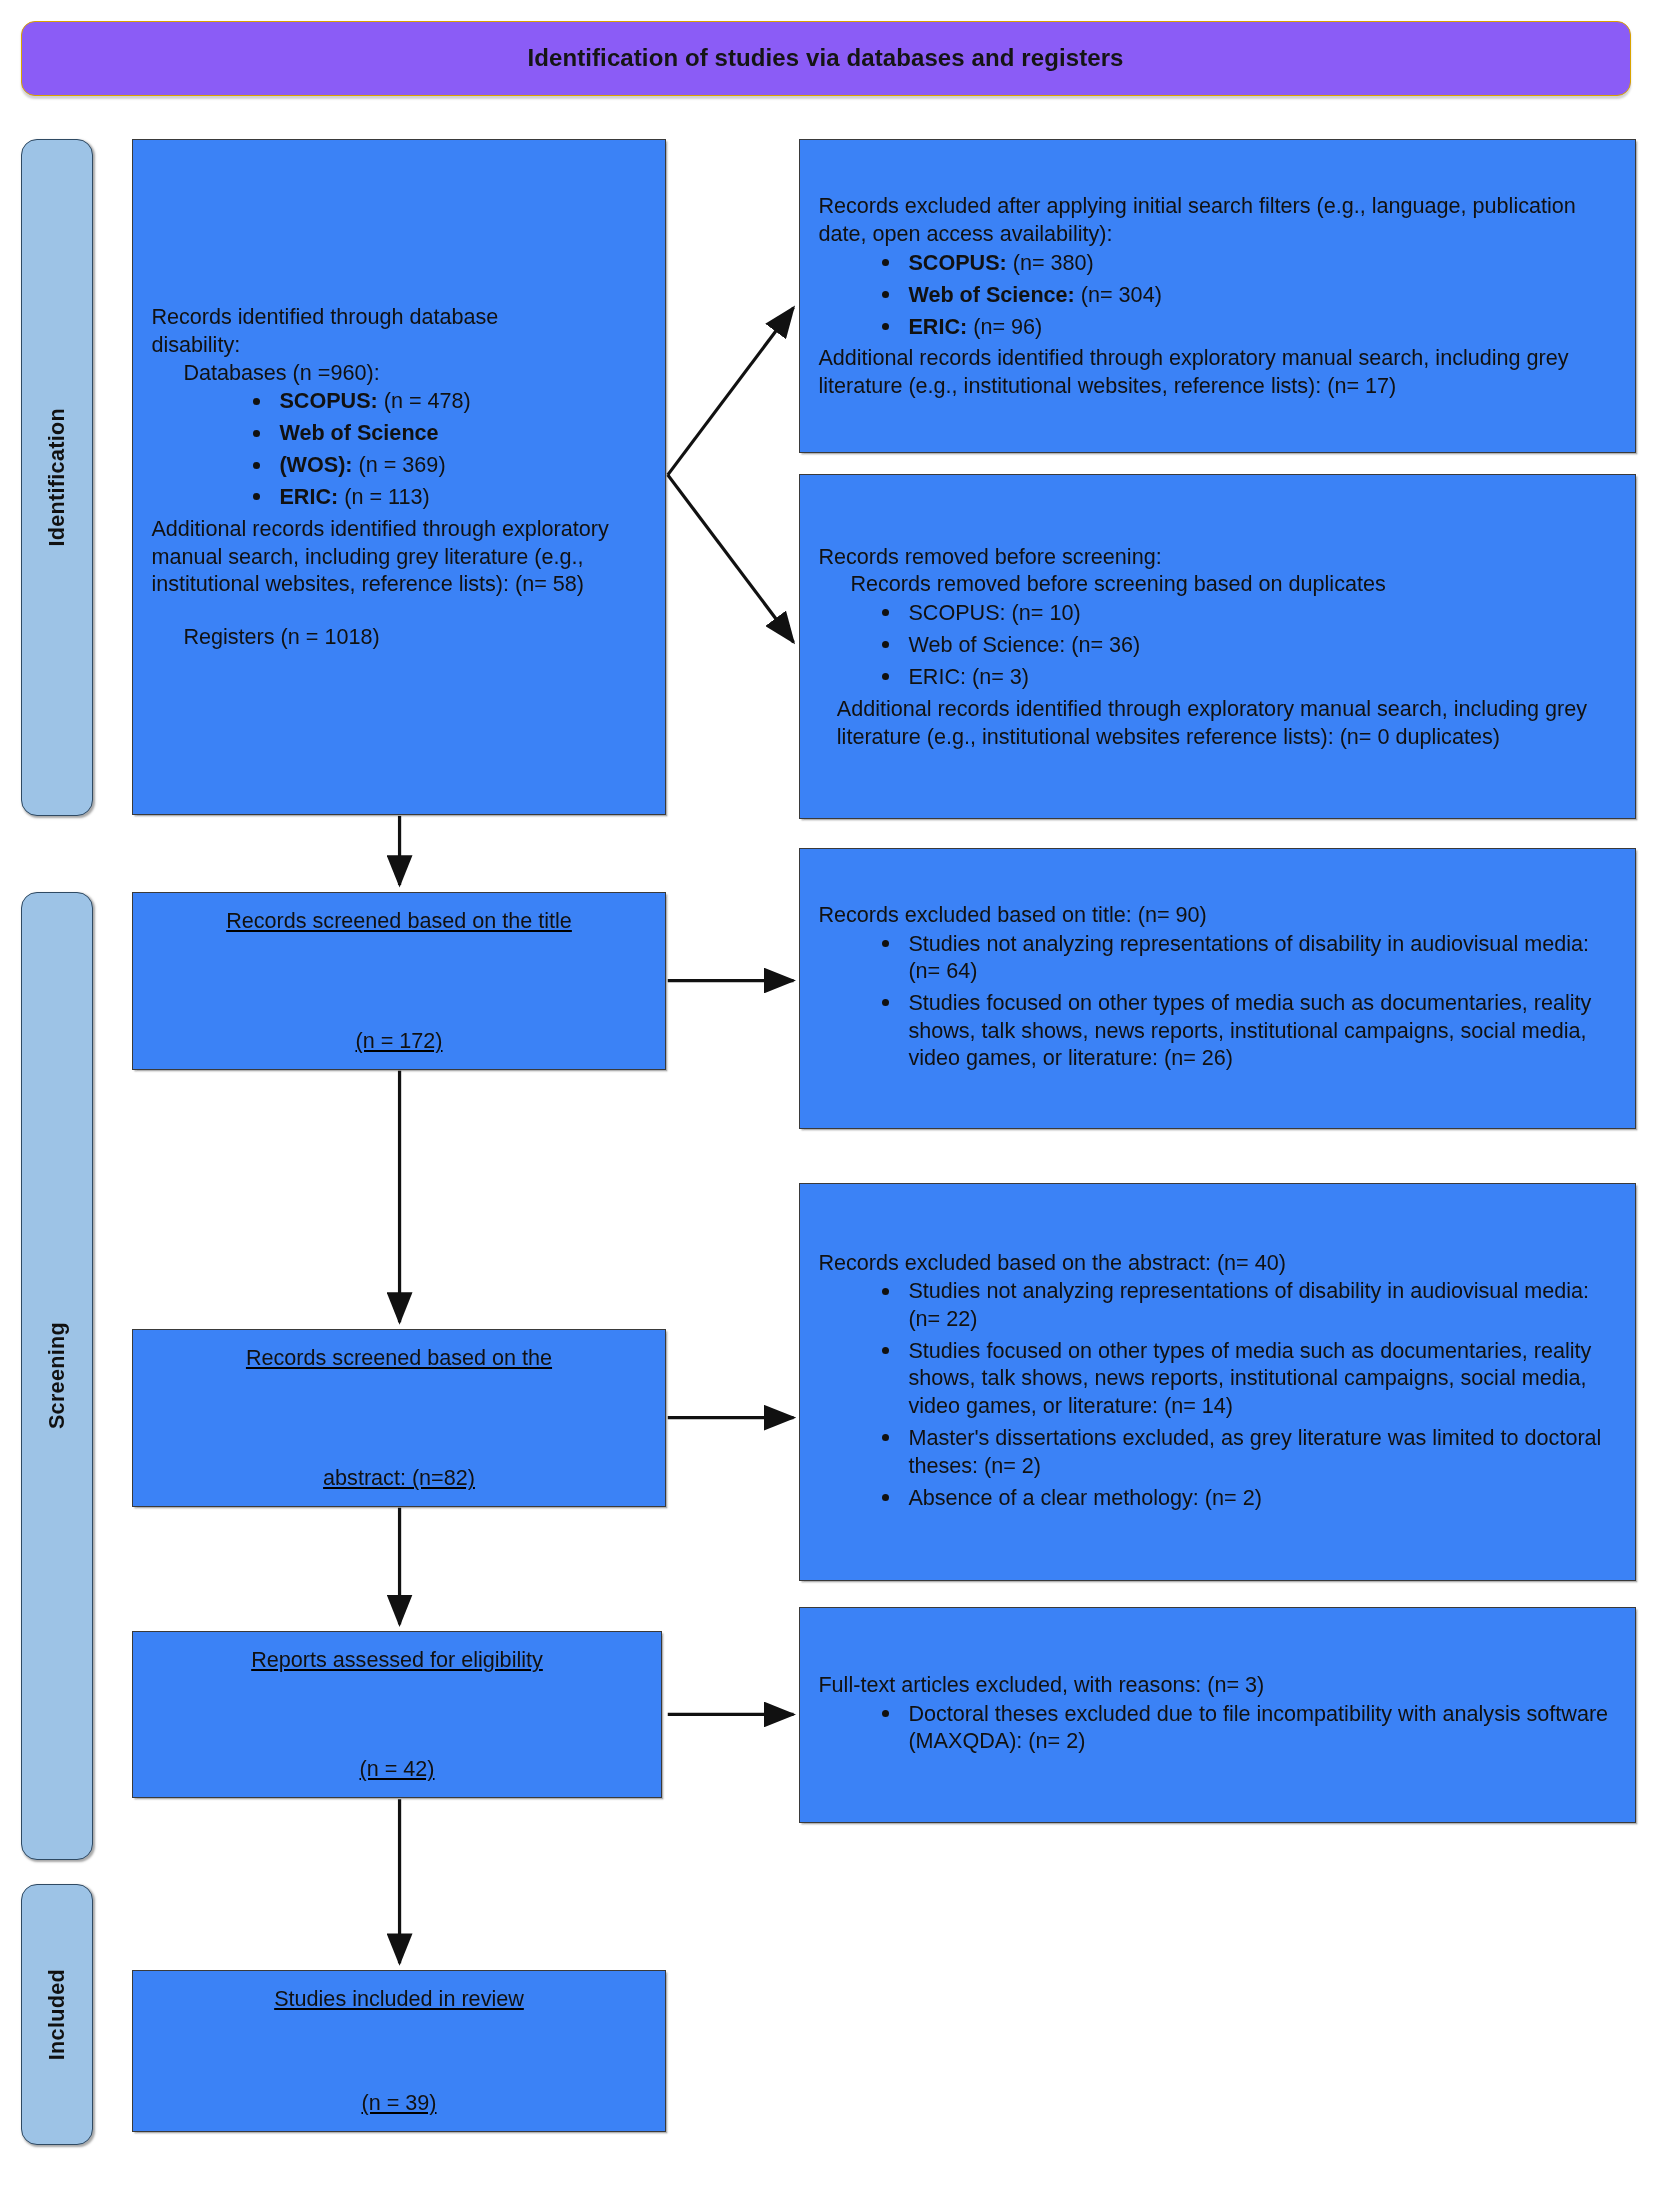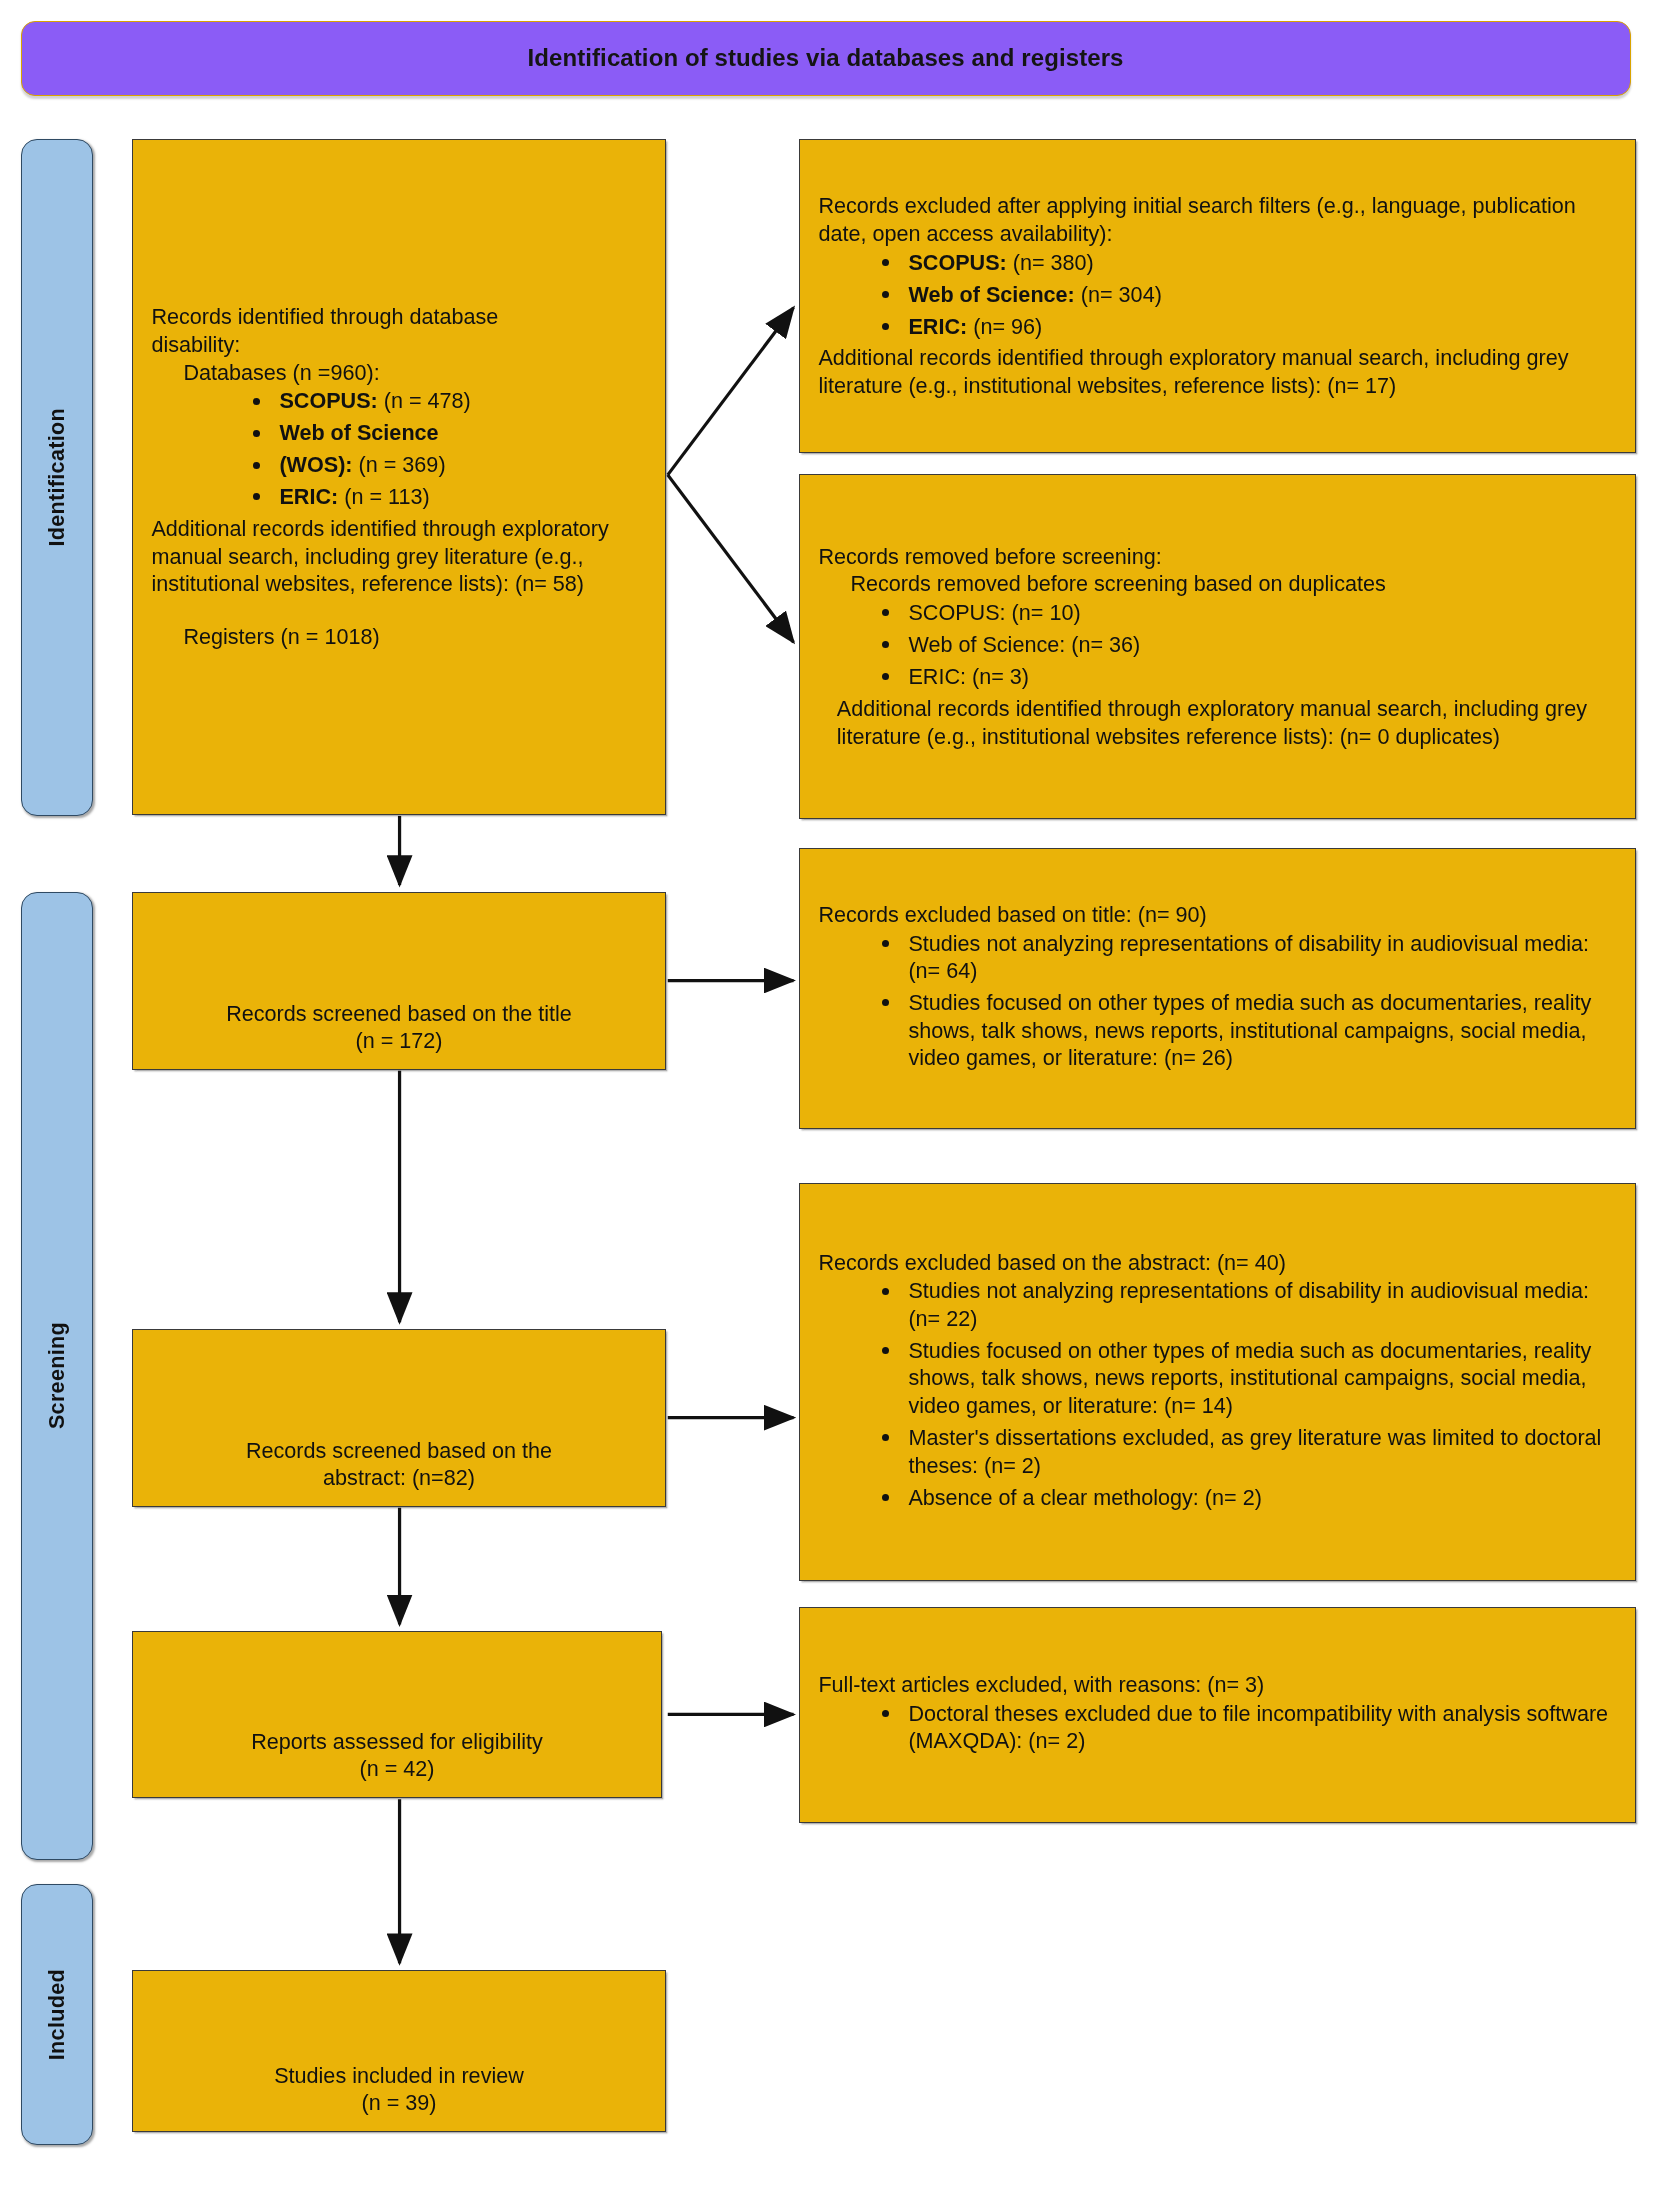--- a/index.html
+++ b/index.html
@@ -35,30 +35,30 @@
     font-size:21.6px;font-weight:bold;color:#111;
     writing-mode:vertical-rl;transform:rotate(180deg);
     white-space:nowrap;letter-spacing:0.3px;
   }
   #pill-identification{top:139px;height:675px;}
   #pill-screening{top:892px;height:966px;}
   #pill-included{top:1884px;height:259px;}
 
   
   .fbox{
-    position:absolute;background:#eab308;
+    position:absolute;background:#3b82f6;
     border:1.1px solid #3a3a3a;
     box-shadow:2.2px 2.2px 1.6px rgba(0,0,0,0.30);
     box-sizing:border-box;
   }
   .fbox-inner{
     padding:14px 18.4px;box-sizing:border-box;height:100%;
     display:flex;flex-direction:column;justify-content:center;
   }
-  .fbox-inner.centered{align-items:center;text-align:center;justify-content:flex-end;}
+  .fbox-inner.centered{align-items:center;text-align:center;justify-content:space-between;text-decoration:underline;}
 
   .ftext{font-size:21.6px;color:#111;line-height:1.28;}
   .ftext.center{text-align:center;}
   .indent1{margin-left:32px;}
   .b{font-weight:bold;}
   .i{}
 
   ul.blist{margin:0;padding:0;list-style:none;}
   ul.blist.lvl-deep{margin-left:97px;}
   ul.blist.lvl-mid{margin-left:59px;}

